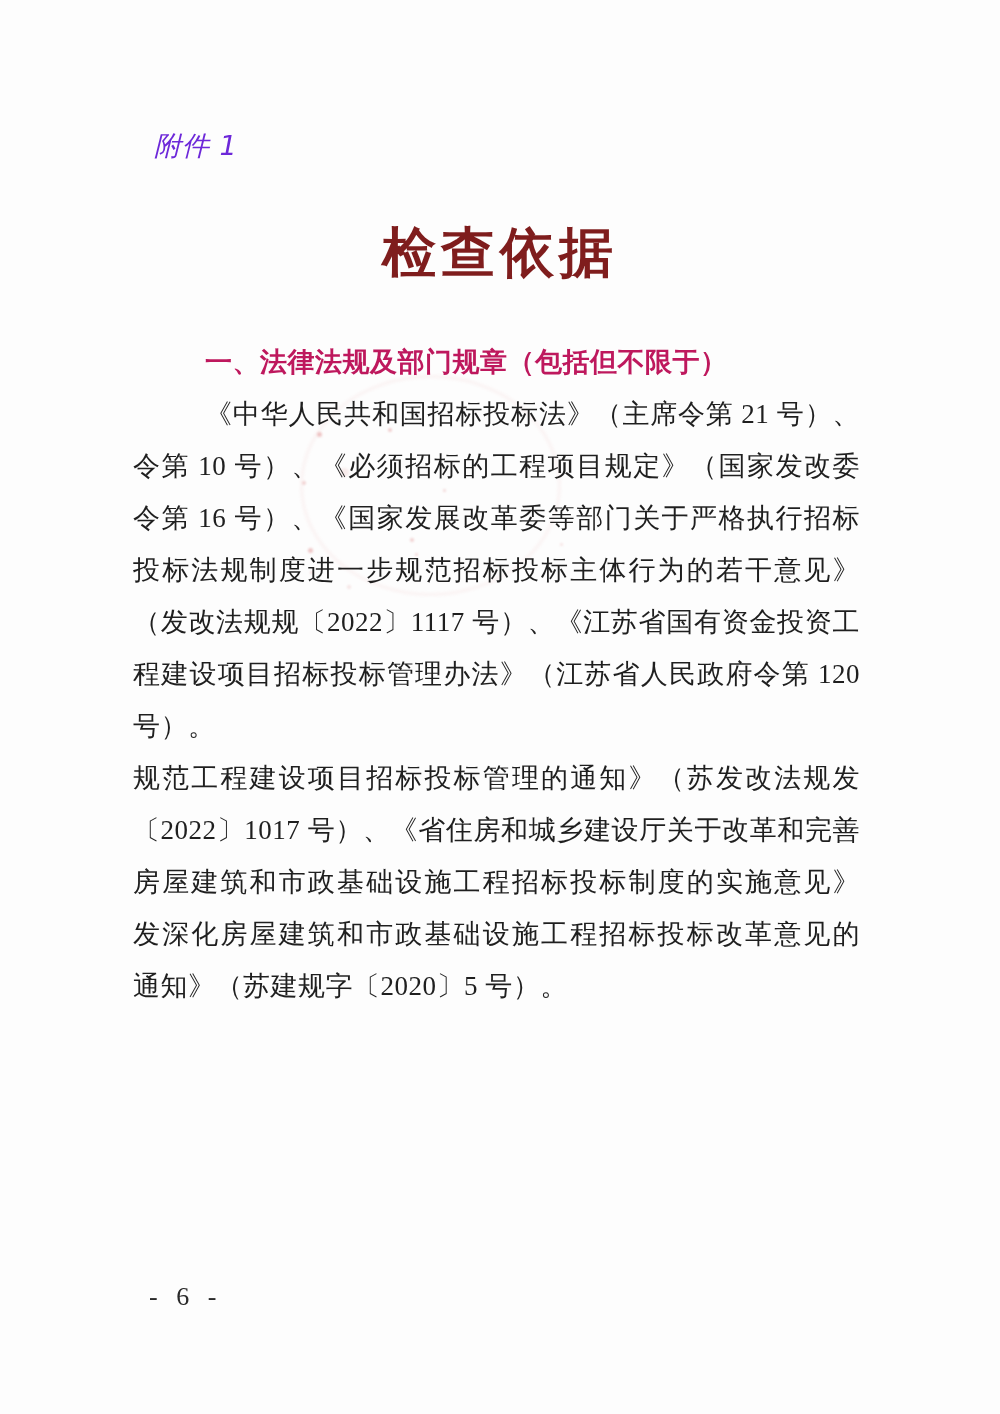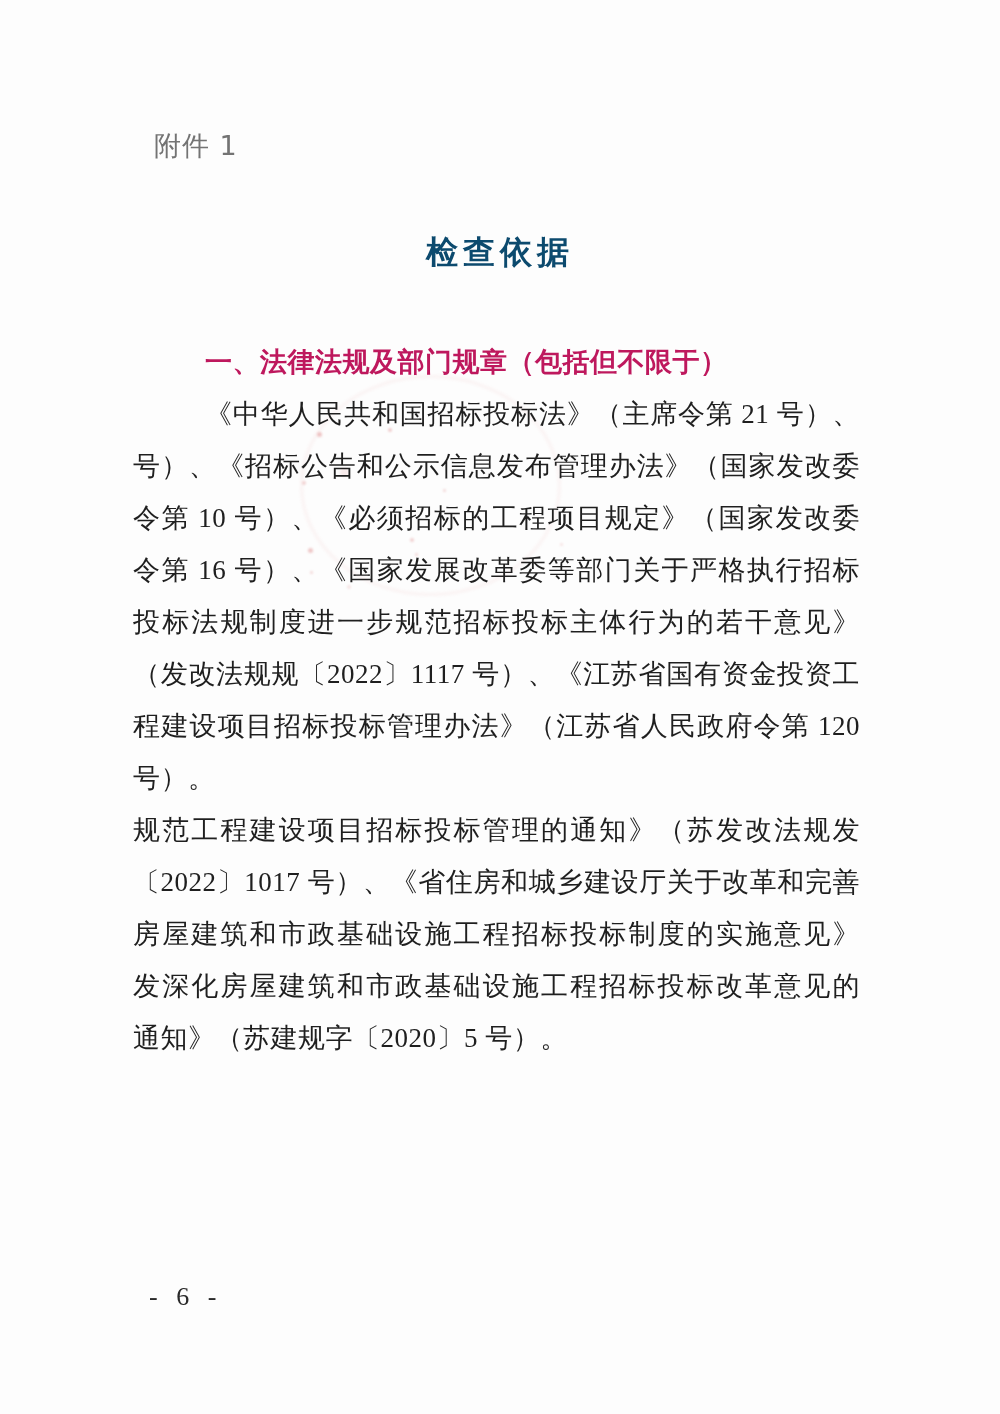--- a/index.html
+++ b/index.html
@@ -12,33 +12,34 @@
   }
   .page{
     position:absolute;inset:0;
     background:#fdfdfd;
   }
   .attachment{
     position:absolute;
     left:154px;top:130px;
     font-family:"DejaVu Sans","Liberation Sans",sans-serif;
     font-size:27px;line-height:32px;
-    color:#737373;
+    color:#6d28d9;
     letter-spacing:1px;
+    font-style:italic;
   }
   .doc-title{
     position:absolute;
     left:0;right:0;top:228px;
     margin:0;
     text-align:center;
     font-family:"DejaVu Serif","Liberation Serif",serif;
-    font-size:32px;line-height:48px;
+    font-size:54px;line-height:48px;
     font-weight:700;
     letter-spacing:5px;
-    color:#0c4a6e;
+    color:#7f1d1d;
   }
   .content{
     position:absolute;
     left:133px;top:336px;
     width:727px;
     color:#1f1f1f;
   }
   .line{
     height:52px;
     line-height:52px;
@@ -103,21 +104,20 @@
       <span class="speck" style="left: 347px; top: 585px; width: 4px; height: 4px; opacity: 0.18; background: rgb(216, 114, 114);"></span>
     </div>
 
   <div class="attachment">附件 1</div>
 
   <h1 class="doc-title">检查依据</h1>
 
   <div class="content" style="color: rgb(31, 31, 31);">
       <div class="line indent bold">一、法律法规及部门规章（包括但不限于）</div>
       <div class="line indent fill">《中华人民共和国招标投标法》（主席令第 21 号）、</div>
-      <div class="line fill">号）、《招标公告和公示信息发布管理办法》（国家发改委</div>
       <div class="line fill">令第 10 号）、《必须招标的工程项目规定》（国家发改委</div>
       <div class="line fill">令第 16 号）、《国家发展改革委等部门关于严格执行招标</div>
       <div class="line fill">投标法规制度进一步规范招标投标主体行为的若干意见》</div>
       <div class="line fill">（发改法规规〔2022〕1117 号）、《江苏省国有资金投资工</div>
       <div class="line fill">程建设项目招标投标管理办法》（江苏省人民政府令第 120</div>
       <div class="line">号）。</div>
       <div class="line fill">规范工程建设项目招标投标管理的通知》（苏发改法规发</div>
       <div class="line fill">〔2022〕1017 号）、《省住房和城乡建设厅关于改革和完善</div>
       <div class="line fill">房屋建筑和市政基础设施工程招标投标制度的实施意见》</div>
       <div class="line fill">发深化房屋建筑和市政基础设施工程招标投标改革意见的</div>

